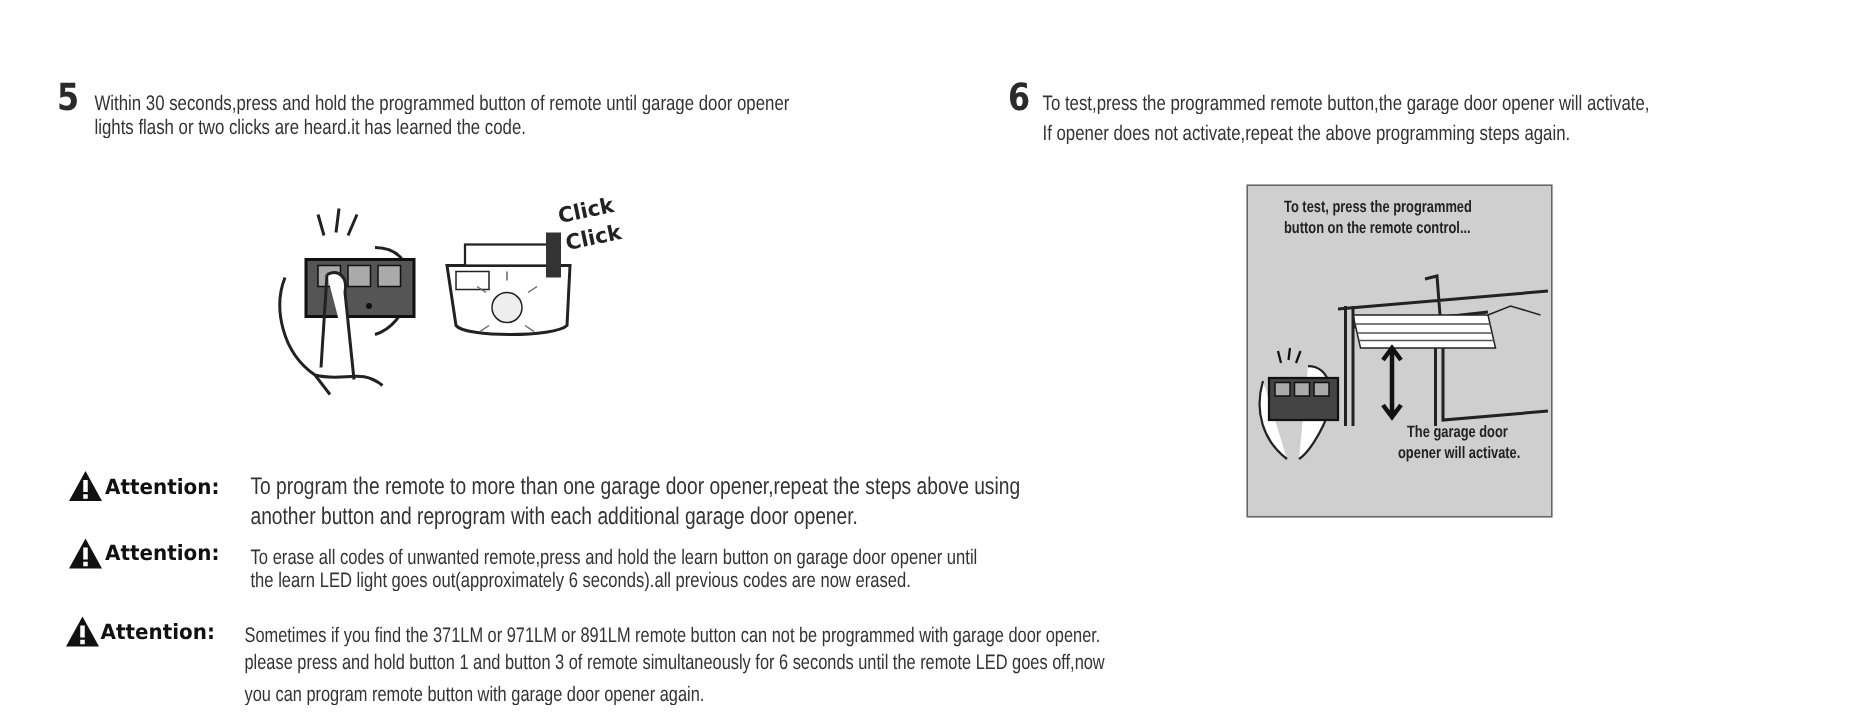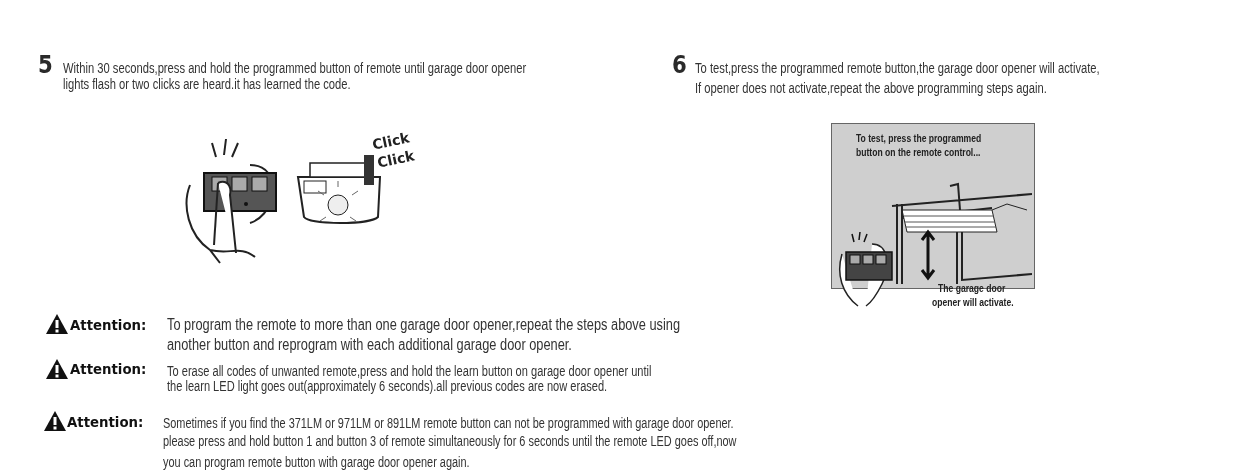--- a/index.html
+++ b/index.html
@@ -8,21 +8,21 @@
   .step { position:absolute; }
   .step-num { position:absolute; font-family:"DejaVu Sans", sans-serif; font-weight:bold;
               font-size:25px; color:#2a2a2a; transform:scaleX(0.85); transform-origin:0 0; }
   .step-line { position:absolute; font-size:14px; color:#333; white-space:nowrap;
                transform:scaleX(0.80); transform-origin:0 0; }
   .attn { position:absolute; }
   .attn-icon { position:absolute; }
   .attn-label { position:absolute; font-family:"DejaVu Sans", sans-serif; font-weight:bold;
                 font-size:14px; color:#111; white-space:nowrap; transform:scaleX(0.95); transform-origin:0 0;}
   .attn-line { position:absolute; white-space:nowrap; color:#333; transform-origin:0 0; }
-  .fig6 { position:absolute; left:831px; top:123px; width:204px; height:166px;
+  .fig6 { position:absolute; left:831px; top:123px; width:204px; height:222px;
           background:#cfcfcf; border:1px solid #666; box-sizing:border-box; }
   .fig6 .cap { position:absolute; font-size:11px; color:#222; white-space:nowrap;
                transform:scaleX(0.78); transform-origin:0 0; font-weight:bold;}
 </style>
 </head>
 <body>
 
 <div class="step" style="left:0;top:0;">
   <div class="step-num" style="left:38px;top:50px;">5</div>
   <div class="step-line" style="left:63px;top:60px;">Within 30 seconds,press and hold the programmed button of remote until garage door opener</div>

